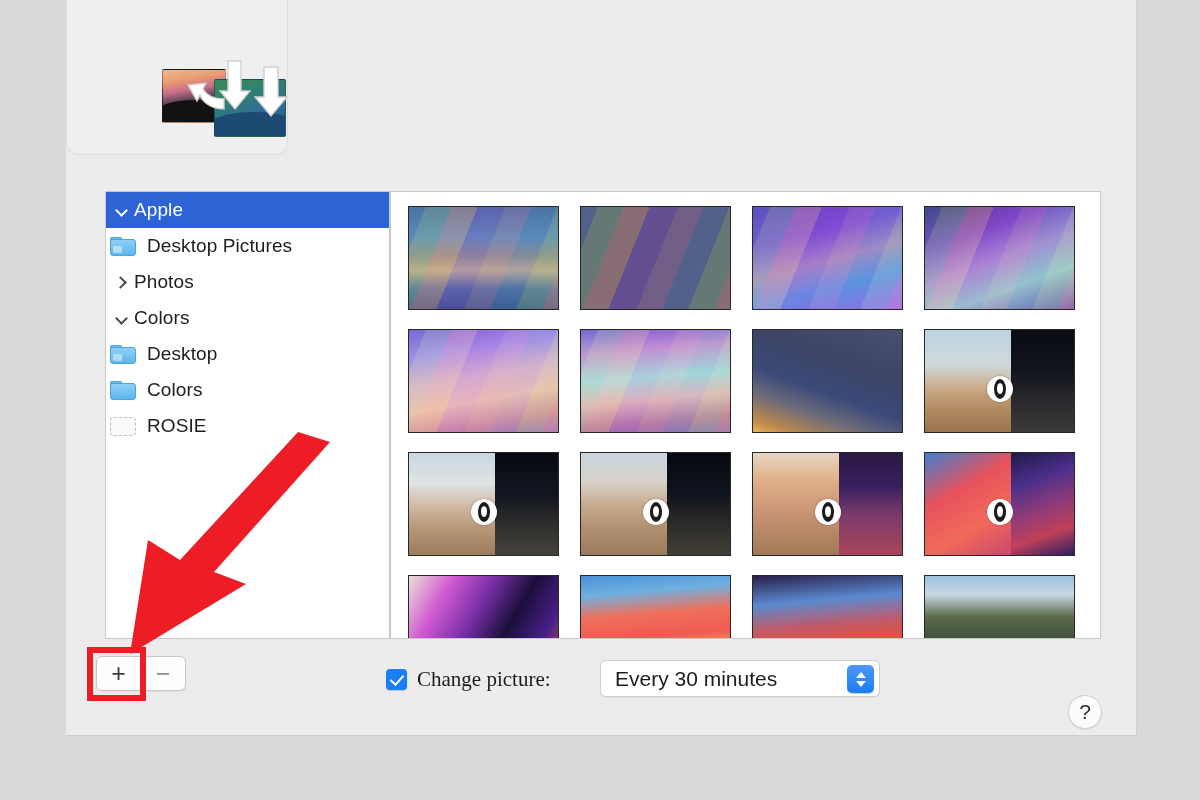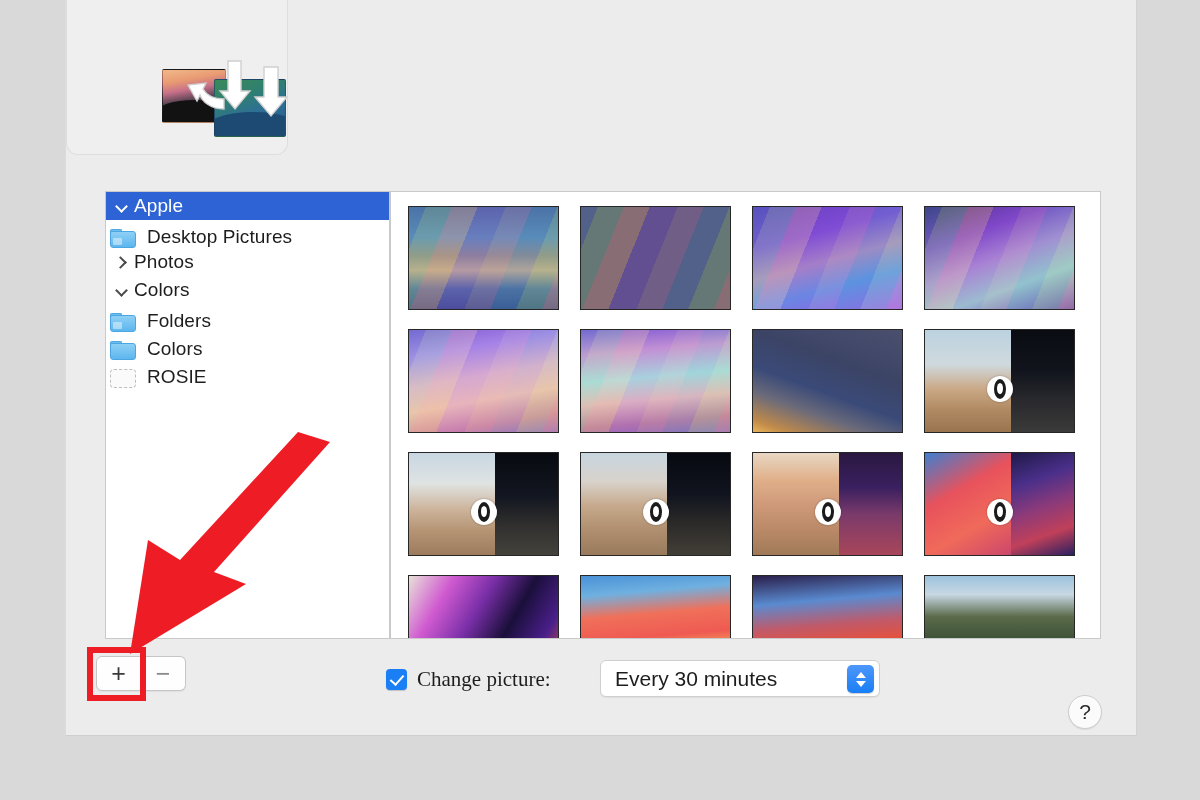--- a/index.html
+++ b/index.html
@@ -59,39 +59,39 @@
   
   .sidebar{
     position:absolute;left:105px;top:191px;width:285px;height:448px;
     background:#ffffff;
     border:1px solid #c9c9c9;
     box-sizing:border-box;
     overflow:hidden;
   }
   .tree-row{
     position:relative;display:flex;align-items:center;
-    height:28px;padding-left:4px;
+    height:36px;padding-left:4px;
     font-size:19px;color:#1d1d1f;
     white-space:nowrap;
   }
   .tree-row.selected{background:#2d63d4;color:#ffffff;}
   .disclosure{
     width:22px;flex:0 0 22px;display:flex;align-items:center;justify-content:center;
     font-size:15px;color:#4a4a4a;
   }
   .tree-row.selected .disclosure{color:#ffffff;}
   .chev{display:inline-block;width:11px;height:11px;position:relative;}
   .chev::before{
     content:"";position:absolute;left:1px;top:1px;width:7px;height:7px;
     border-right:2.2px solid currentColor;border-bottom:2.2px solid currentColor;
     transform:rotate(45deg);
   }
   .chev.right::before{transform:rotate(-45deg);left:0px;top:1px;}
   .tree-label{margin-left:2px;letter-spacing:.1px;}
-  .indent{align-items:flex-end;}
+  .indent{}
 
   
   .ficon{
     position:relative;width:26px;height:20px;flex:0 0 26px;margin-right:9px;
   }
   .ficon .body{
     position:absolute;left:0;bottom:0;width:26px;height:17px;border-radius:2px 3px 3px 3px;
     background:linear-gradient(180deg,#8fd0f5 0%,#5cb6ee 100%);
     border:1px solid #4aa5e0;box-sizing:border-box;
   }
@@ -274,21 +274,21 @@
           <span class="chev"></span>
         </span>
         <span class="tree-label">Colors</span>
       </div>
       <div class="tree-row indent">
         <span class="ficon">
           <span class="tab"></span>
           <span class="body"></span>
           <span class="glyph"></span>
         </span>
-        <span class="tree-label">Folders</span>
+        <span class="tree-label">Desktop</span>
       </div>
       <div class="tree-row indent">
         <span class="ficon plain">
           <span class="tab"></span>
           <span class="body"></span>
         </span>
         <span class="tree-label">Colors</span>
       </div>
       <div class="tree-row indent">
         <span class="ficon dashed">

